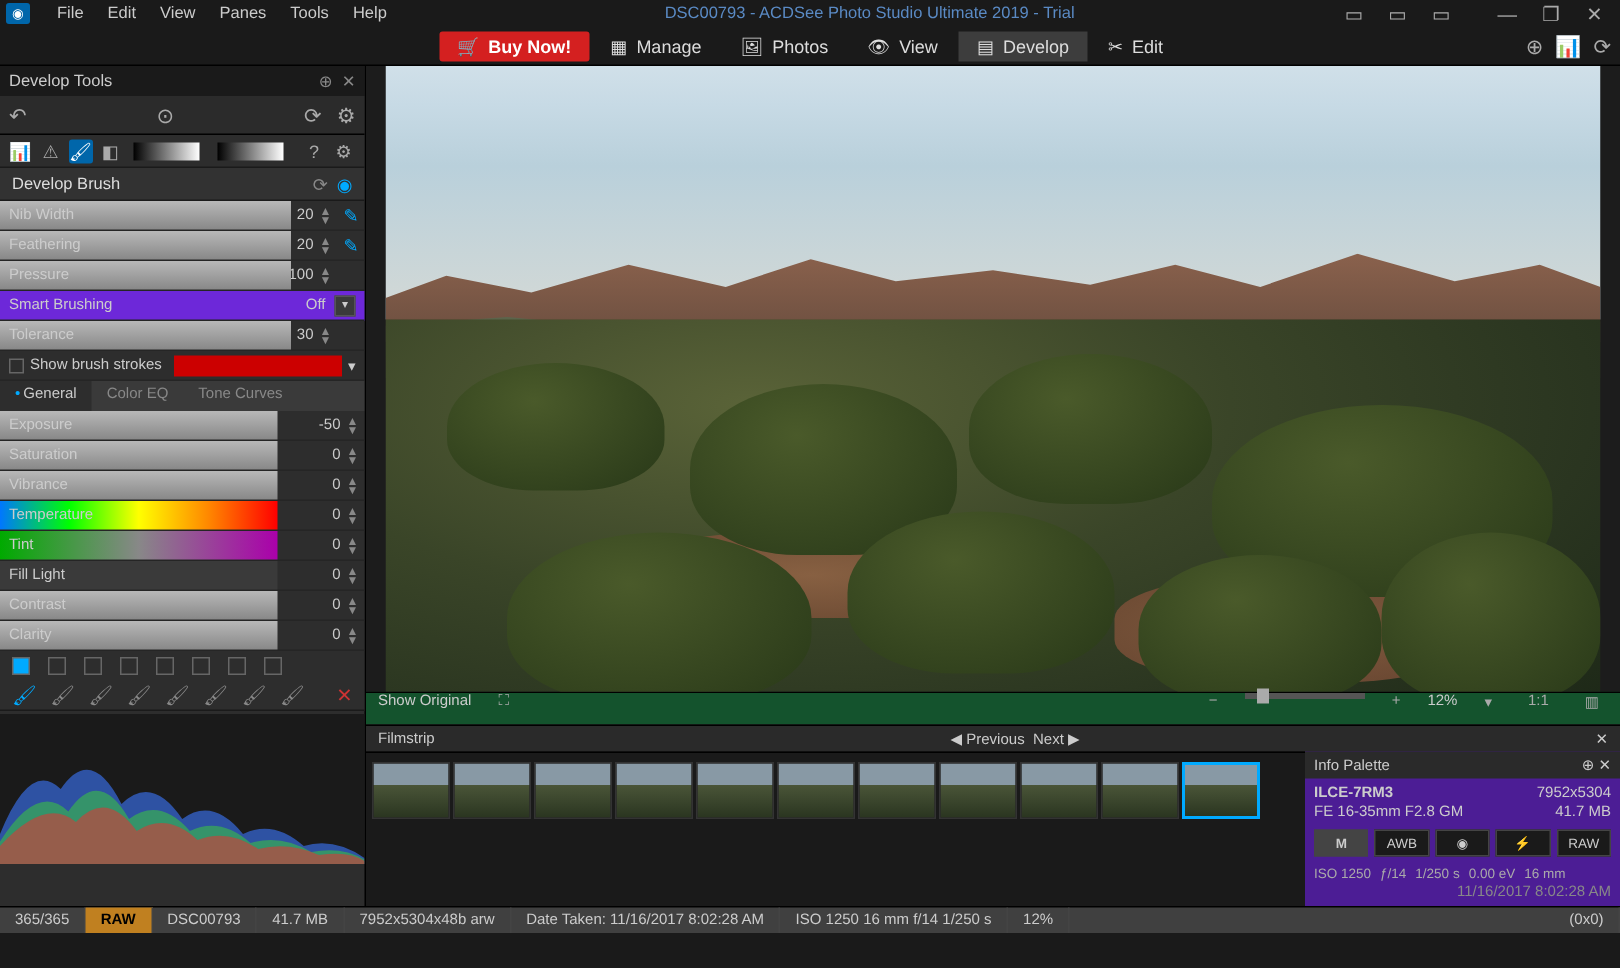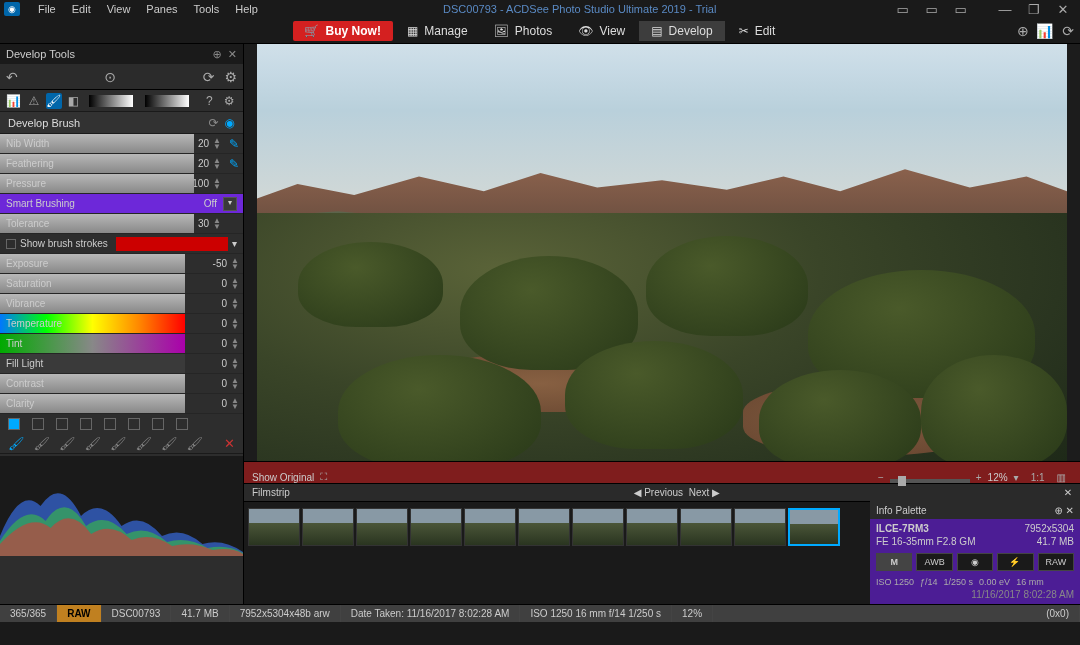--- a/index.html
+++ b/index.html
@@ -74,21 +74,21 @@
 
 .center { flex:1; display:flex; flex-direction:column; background:#1a1a1a; }
 .imgview { flex:1; background:#1c1c1c; display:flex; align-items:center; justify-content:center; position:relative; overflow:hidden; }
 .landscape { width:810px; height:490px; position:relative; overflow:hidden; }
 .sky { position:absolute; inset:0 0 58% 0; background:linear-gradient(180deg,#dde8ee 0%,#c7dae5 30%,#b9d0db 50%,#d4d9d6 100%); }
 .mesa { position:absolute; left:0; right:0; top:30%; height:15%; background:linear-gradient(180deg,rgba(140,90,65,0.9),rgba(100,70,55,0.95)); clip-path:polygon(0 60%,5% 40%,12% 55%,20% 30%,28% 50%,35% 25%,42% 45%,50% 35%,58% 48%,65% 30%,72% 50%,80% 20%,88% 45%,95% 30%,100% 50%,100% 100%,0 100%); }
 .hills { position:absolute; left:0; right:0; top:38%; height:12%; background:linear-gradient(180deg,#6a7055,#3d4a35); clip-path:polygon(0 40%,10% 30%,25% 50%,40% 35%,55% 55%,70% 40%,85% 50%,100% 35%,100% 100%,0 100%); }
 .foreground { position:absolute; left:0; right:0; top:42%; bottom:0; background:radial-gradient(ellipse at 30% 20%,#5a6338 0%,#3a4528 40%,#2a3520 70%,#1a2515 100%); }
 .bush { position:absolute; border-radius:50% 50% 40% 40%; background:radial-gradient(ellipse at 40% 30%,#4a5a2a,#283818); }
 .dirt { position:absolute; background:radial-gradient(ellipse,#a0684a,#7a4a35); border-radius:40%; opacity:0.75; }
-.viewbar { height:22px; background:#7f1d1d; display:flex; align-items:flex-end; padding:0 8px; font-size:10px; color:#ccc; border-top:1px solid #000; }
+.viewbar { height:22px; background:#14532d; display:flex; align-items:flex-start; padding:0 8px; font-size:10px; color:#ccc; border-top:1px solid #000;gap:12px; }
 .viewbar .spacer { flex:1; }
 .viewbar .ic { color:#aaa; margin:0 6px; cursor:pointer; }
 .filmhdr { height:18px; background:#2a2a2a; display:flex; align-items:center; padding:0 8px; font-size:10px; color:#ccc; border-top:1px solid #000; }
 .filmhdr .spacer { flex:1; }
 .filmstrip { height:50px; background:#1a1a1a; display:flex; align-items:center; padding:0 4px; gap:2px; border-top:1px solid #000; }
 .thumb { width:52px; height:38px; background:linear-gradient(180deg,#8899a5 0%,#8899a5 40%,#4a5538 40%,#2a3520 100%); cursor:pointer; border:1px solid #333; }
 .thumb.sel { border:2px solid #0af; }
 
 .info { width:210px; background:#4c1d95; display:flex; flex-direction:column; font-size:10px; color:#ccc; }
 .info-hdr { height:18px; background:#2a2a2a; display:flex; align-items:center; padding:0 6px; }
@@ -226,20 +226,25 @@
         <div class="spin">▲<br>▼</div>
     <div style="width:18px"></div>
   </div>
   <div class="strokerow">
     <div class="cb"></div>
     <span>Show brush strokes</span>
     <div class="swatch"></div>
     <div class="dd">▾</div>
   </div>
 
+  <div class="gen-tabs">
+    <div class="active">General</div>
+    <div>Color EQ</div>
+    <div>Tone Curves</div>
+  </div>
   <div class="param">
         <div class="track"></div>
         <div class="label">Exposure</div>
         <div class="num">-50</div>
         <div class="spin">▲<br>▼</div>
       </div>
   <div class="param">
         <div class="track"></div>
         <div class="label">Saturation</div>
         <div class="num">0</div>

